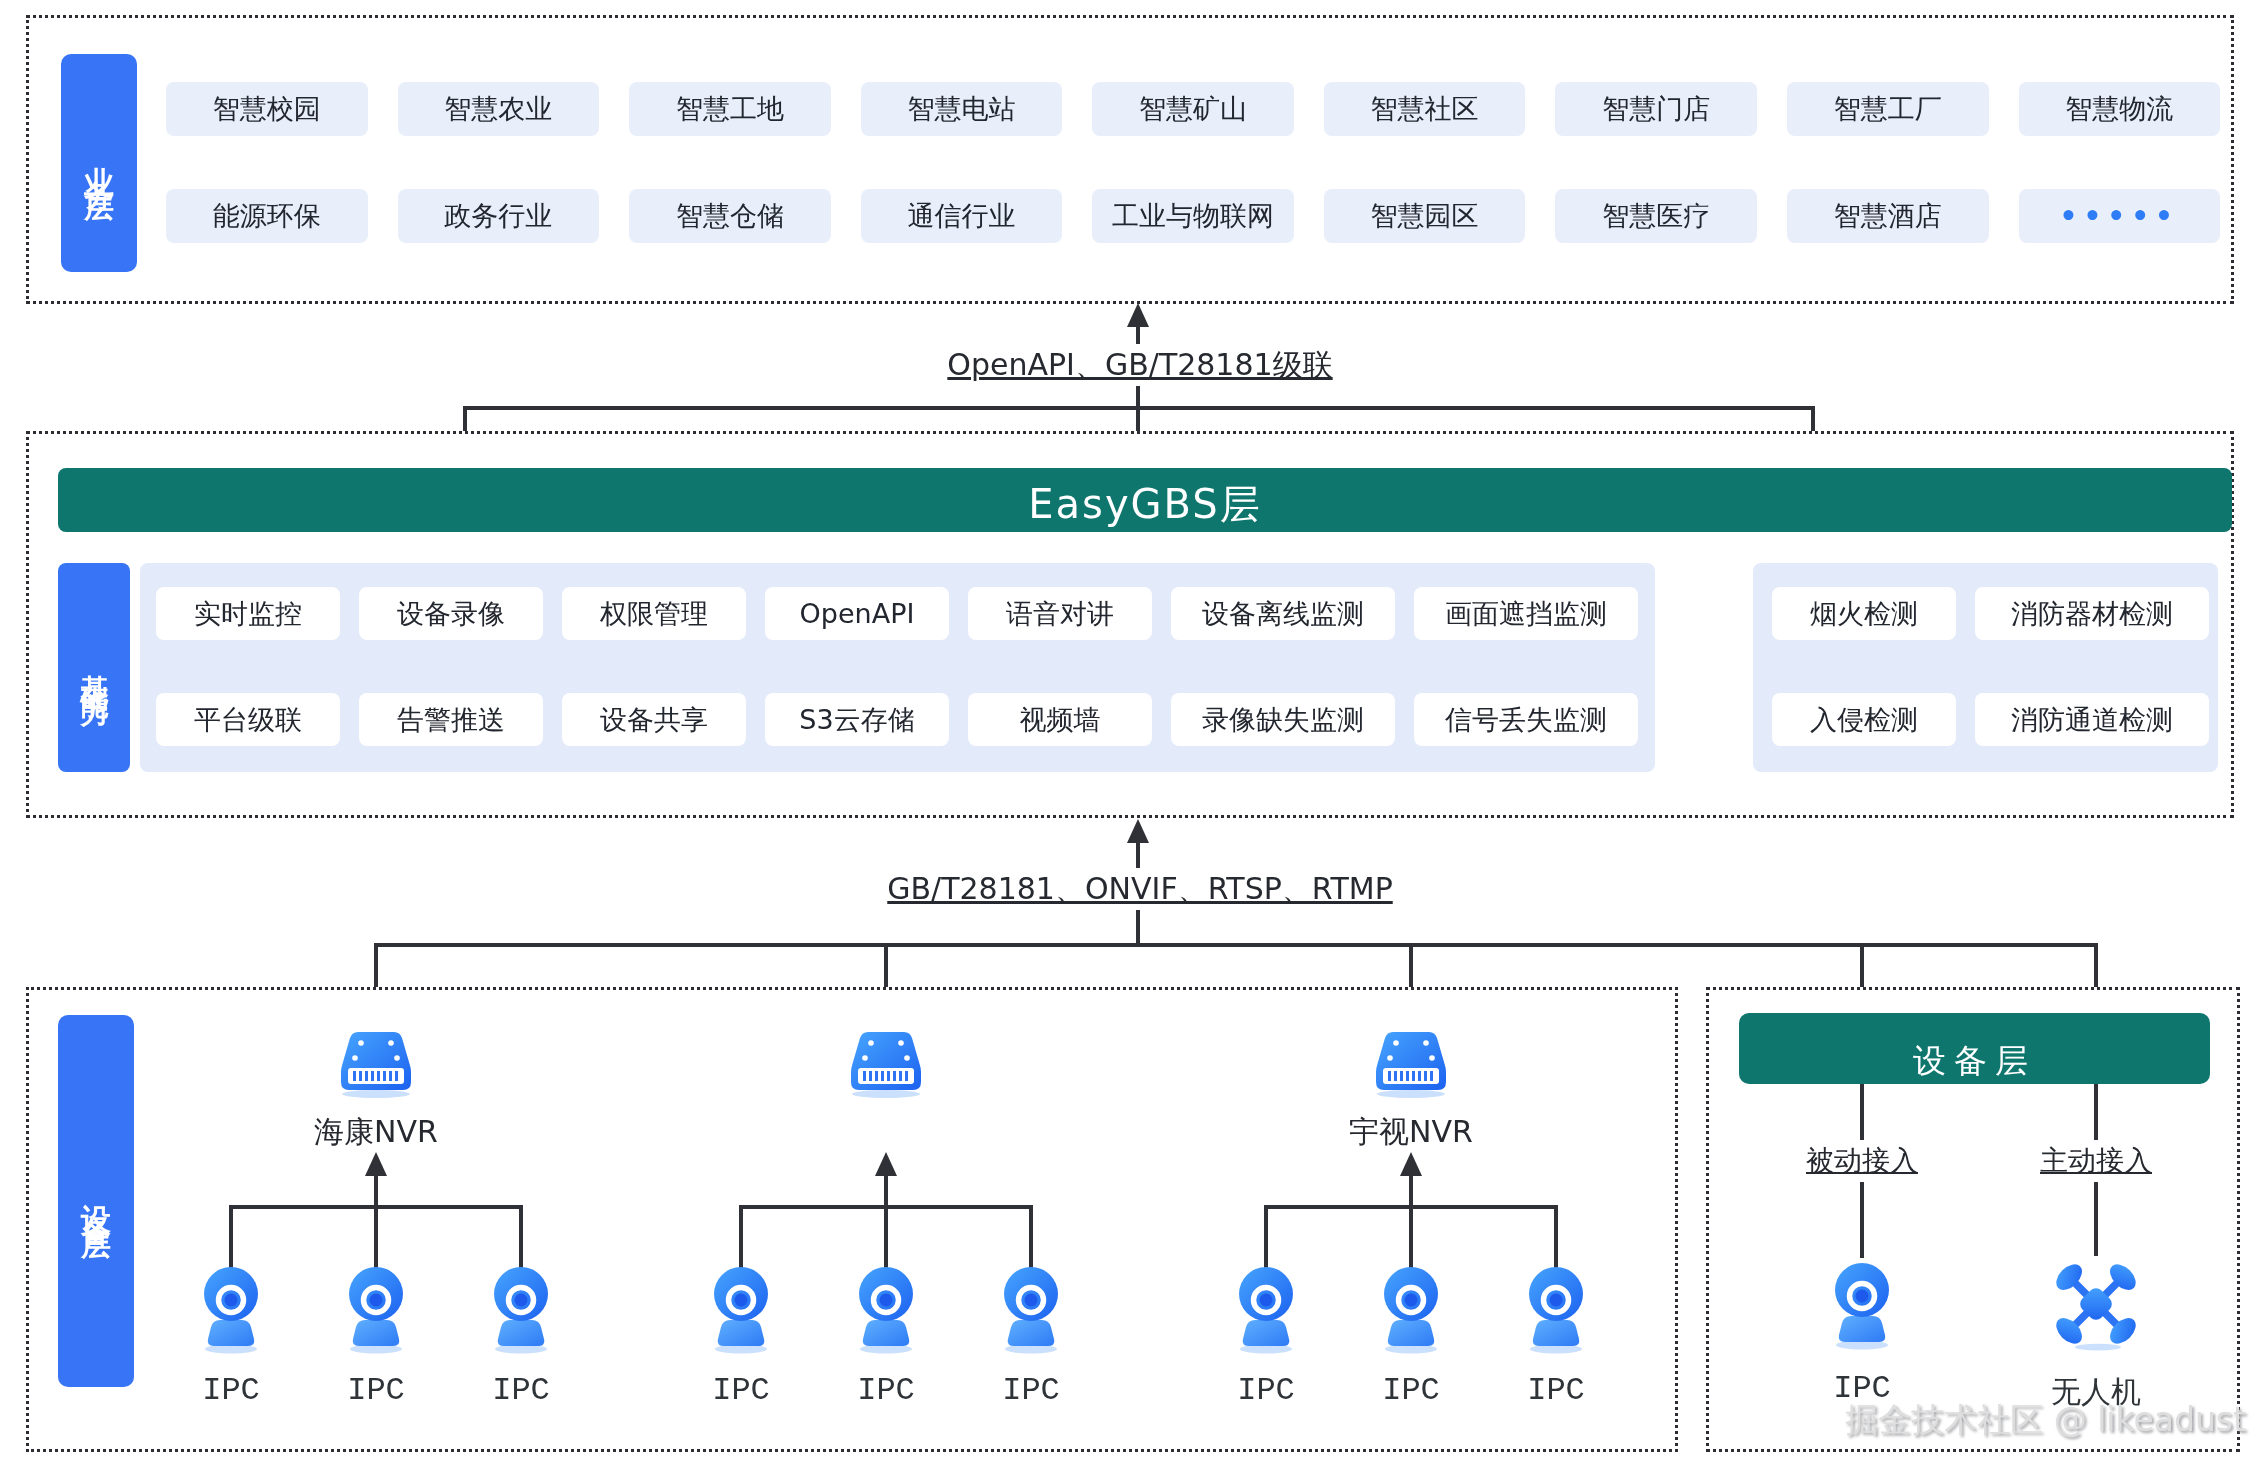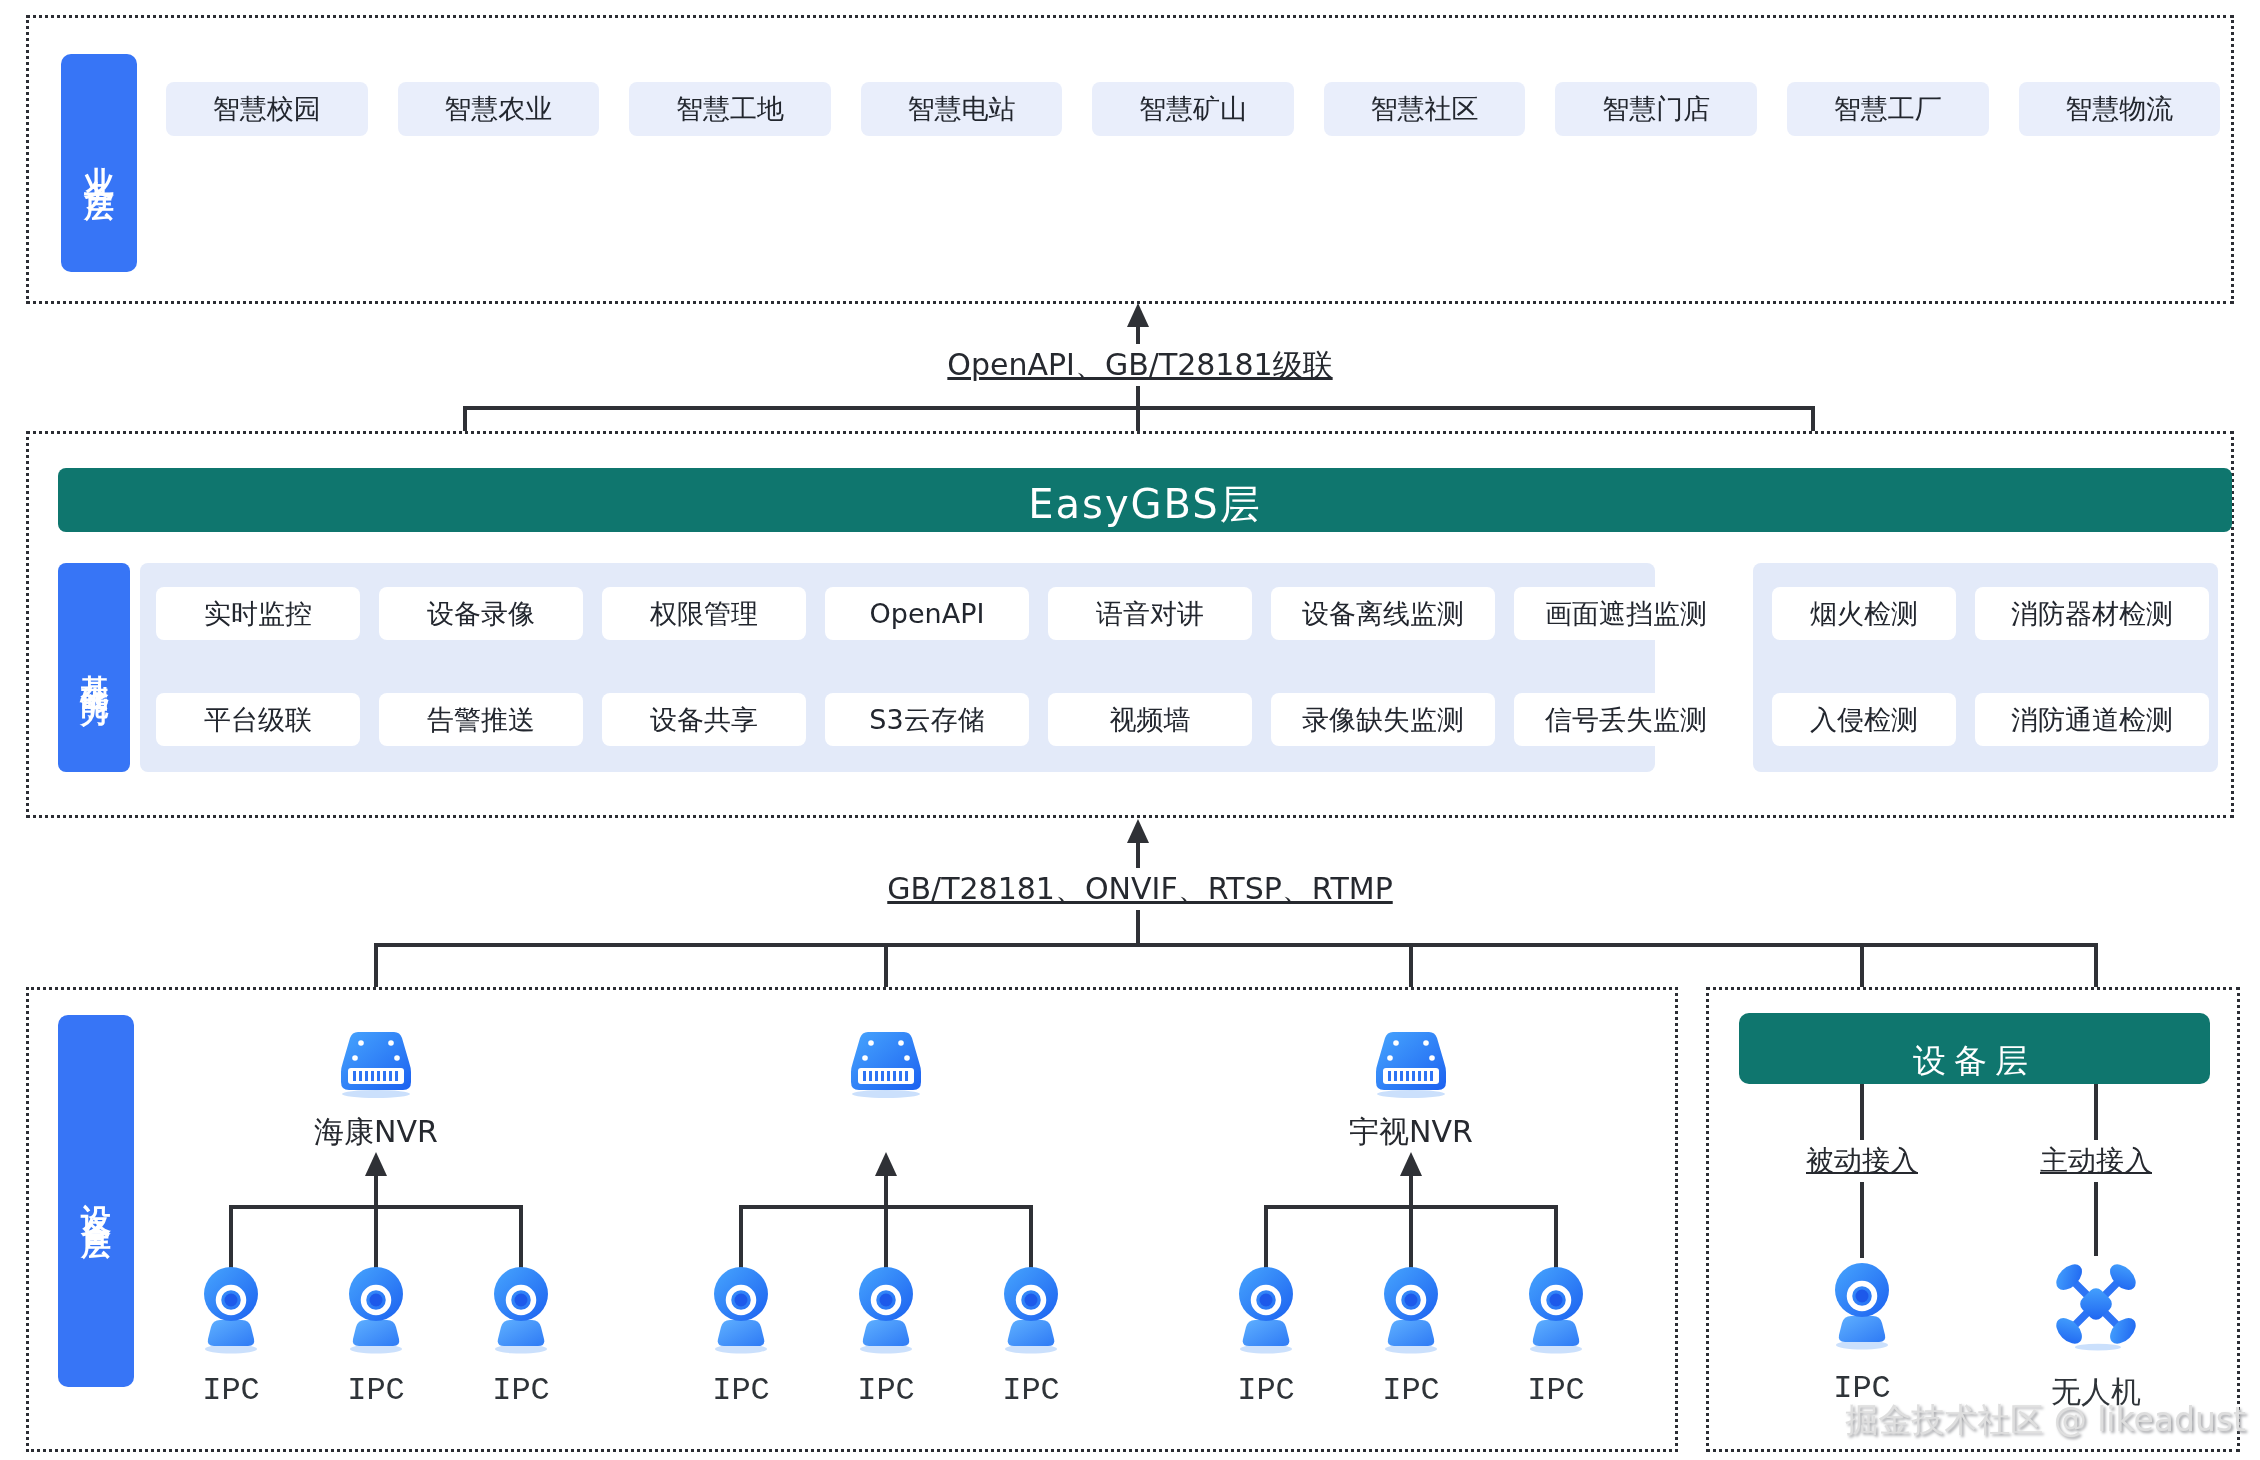--- a/index.html
+++ b/index.html
@@ -16,21 +16,21 @@
   .biz-row{width:2054px;height:54px;gap:30px;border-radius:22px;}
   .biz-row .chip{flex:1 1 0;height:54px;}
   .chip[data-accent="true"]{color:#2E7CF6;font-weight:700;letter-spacing:6px;font-size:28px;}
 
   .bar{position:absolute;background:#0f766e;display:flex;align-items:flex-end;justify-content:center;color:#ffffff;font-weight:400;}
   #easygbs-bar{left:58px;top:468px;width:2174px;height:64px;border-radius:8px;font-size:40px;letter-spacing:2px;}
   #device-bar{left:1739px;top:1013px;width:471px;height:71px;border-radius:10px;font-size:33px;letter-spacing:8px;}
 
   .panel{position:absolute;background:#E3EAF9;border-radius:8px;}
   .cap-row{height:53px;gap:19px;}
-  .cap-row .chip{background:#ffffff;width:204px;height:53px;}
+  .cap-row .chip{background:#ffffff;width:184px;height:53px;}
   .cap-row .chip[data-wide="true"]{width:224px;}
   .ai-row{height:53px;gap:19px;}
   .ai-row .chip{background:#ffffff;width:184px;height:53px;}
   .ai-row .chip[data-wide="true"]{width:234px;}
 
   .hline,.vline{position:absolute;background:#2F3136;}
   .arrow-up{position:absolute;width:0;height:0;border-left:11px solid transparent;border-right:11px solid transparent;border-bottom:24px solid #2F3136;}
 
   .conn-label{position:absolute;transform:translateX(-50%);background:#ffffff;padding:0 16px;font-size:30px;line-height:42px;color:#26292F;white-space:nowrap;z-index:5;text-decoration:underline;}
 
@@ -76,20 +76,32 @@
 
     <div class="chip">智慧校园</div>
         <div class="chip">智慧农业</div>
         <div class="chip">智慧工地</div>
         <div class="chip">智慧电站</div>
         <div class="chip">智慧矿山</div>
         <div class="chip">智慧社区</div>
         <div class="chip">智慧门店</div>
         <div class="chip">智慧工厂</div>
         <div class="chip">智慧物流</div>
+      </div>
+    <div class="chip-row biz-row" style="left:137px;top:171px;">
+
+    <div class="chip">能源环保</div>
+        <div class="chip">政务行业</div>
+        <div class="chip">智慧仓储</div>
+        <div class="chip">通信行业</div>
+        <div class="chip">工业与物联网</div>
+        <div class="chip">智慧园区</div>
+        <div class="chip">智慧医疗</div>
+        <div class="chip">智慧酒店</div>
+        <div class="chip" data-accent="true">•••••</div>
       </div>
   </div>
 
   <div class="arrow-up" style="left:1127px;top:303px;"></div>
   <div class="vline" style="left:1136px;top:326px;width:4px;height:142px;"></div>
   <div class="hline" style="left:463px;top:406px;width:1352px;height:4px;"></div>
   <div class="vline" style="left:463px;top:406px;width:4px;height:62px;"></div>
   <div class="vline" style="left:1811px;top:406px;width:4px;height:62px;"></div>
   <div class="conn-label" style="left:1140px;top:344px;">OpenAPI、GB/T28181级联</div>
 

